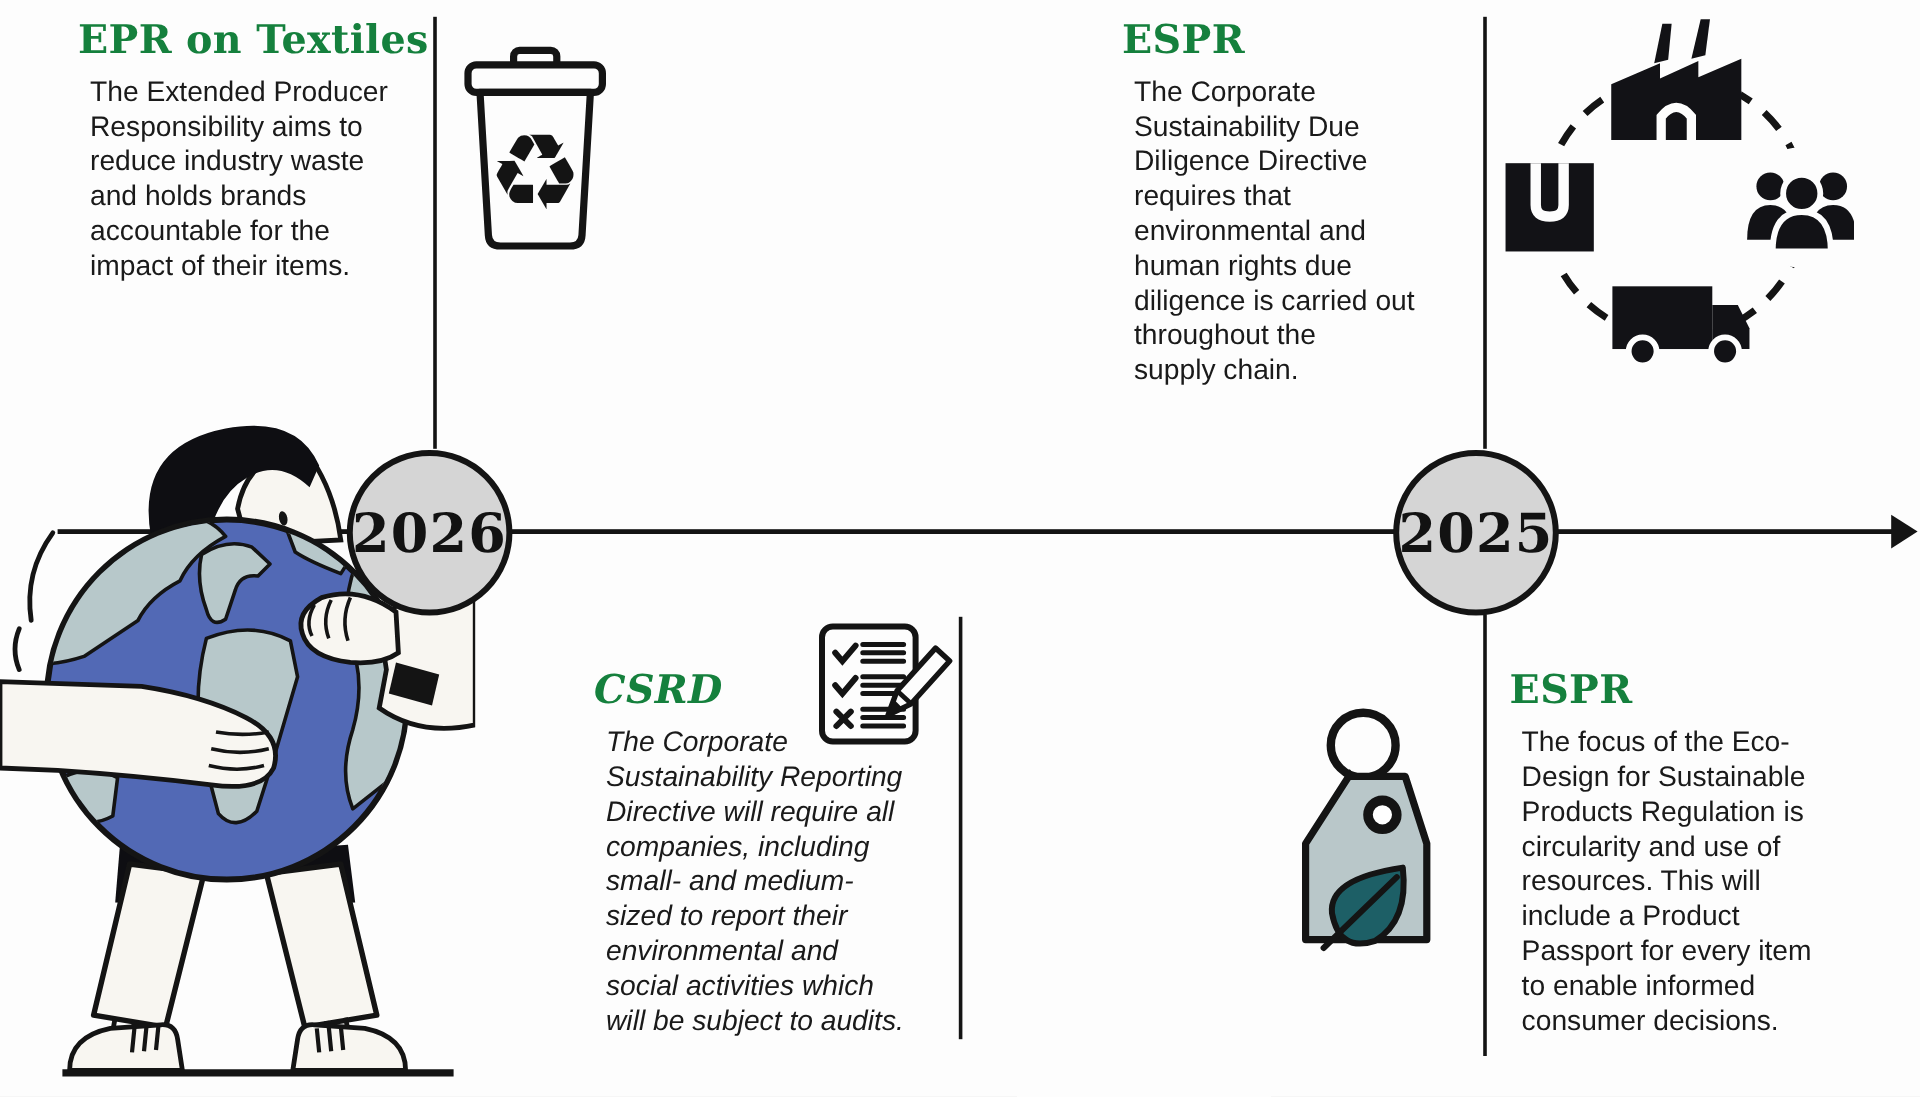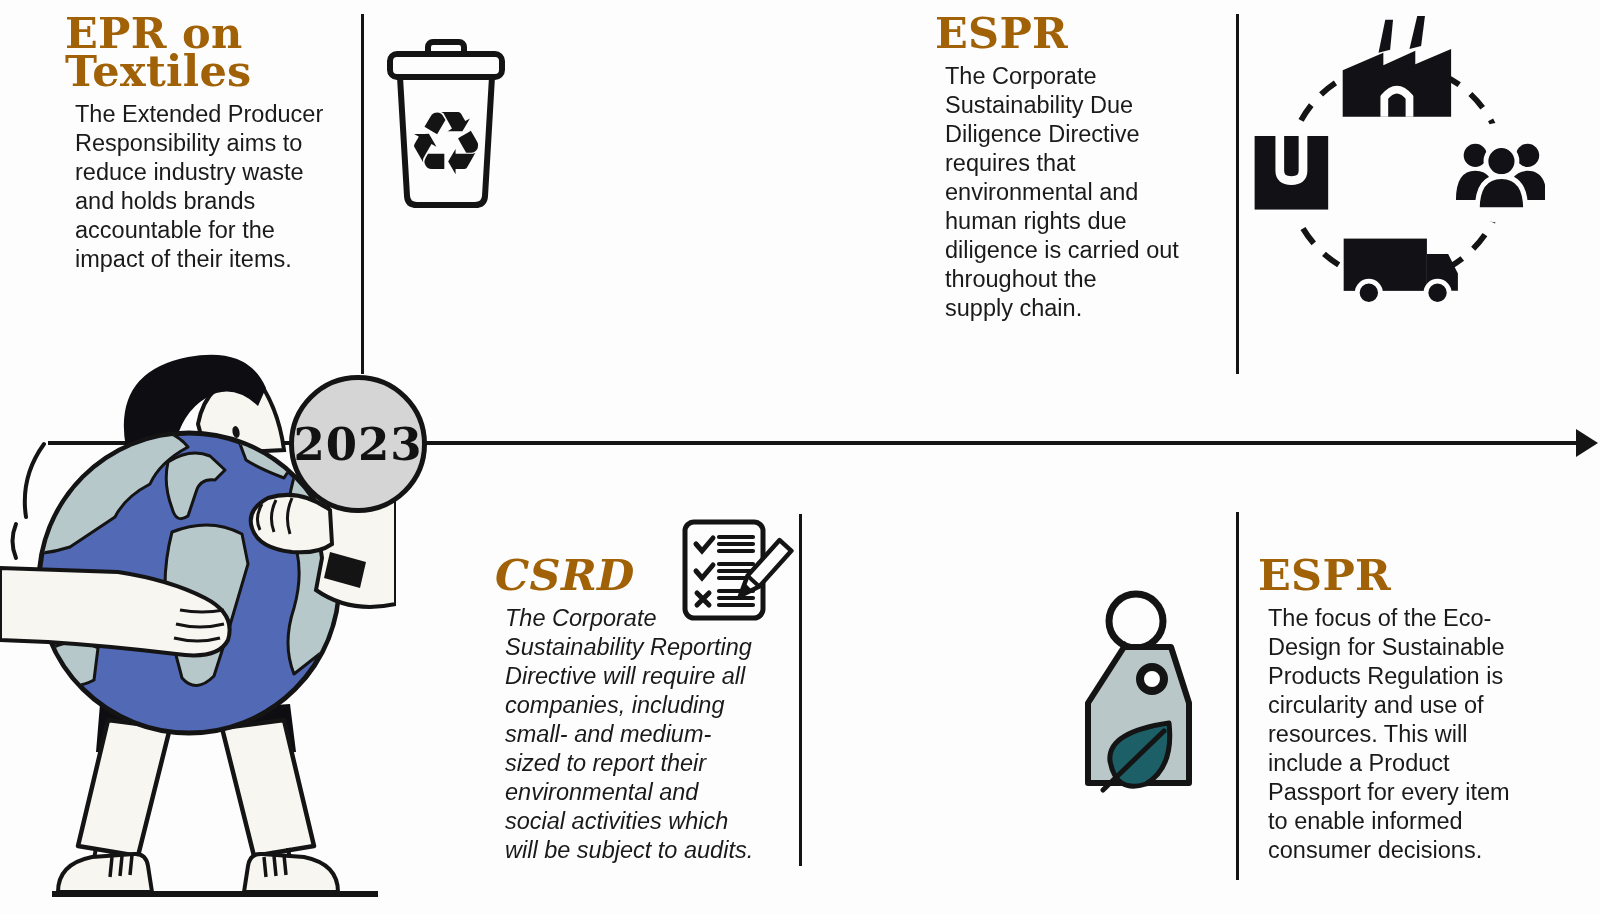--- a/index.html
+++ b/index.html
@@ -24,21 +24,21 @@
     font-family:"DejaVu Serif","Liberation Serif",serif;font-weight:700;font-size:45px;
     letter-spacing:1px;color:#121212;box-sizing:border-box;
   }
   .yc-2023{left:289px;top:375px;}
   .yc-2024{left:731px;top:376px;}
   .yc-2025{left:1161px;top:375px;}
   
   .event{position:absolute;z-index:2;}
   .event-title{
     font-family:"DejaVu Serif","Liberation Serif",serif;font-weight:700;
-    font-size:43px;line-height:38px;color:#a16207;letter-spacing:.3px;margin:0 0 4px 0;
+    font-size:33px;line-height:38px;color:#15803d;letter-spacing:.3px;margin:0 0 4px 0;
   }
   .event-body{
     font-size:23.5px;line-height:29px;color:#1a1a1a;white-space:pre-line;margin:10px;
   }
   .ev-epr{left:65px;top:14px;width:320px;}
   .ev-csddd{left:935px;top:14px;width:290px;}
   .ev-csrd{left:495px;top:556px;width:300px;font-style:italic;}
   .ev-espr{left:1258px;top:556px;width:290px;}
   
   .icon{position:absolute;z-index:2;}
@@ -54,21 +54,24 @@
 <div class="canvas">
 
   <div class="axis"></div>
   <div class="axis-arrow"></div>
   <div class="vline vl-1"></div>
   <div class="vline vl-2"></div>
   <div class="vline vl-3"></div>
   <div class="vline vl-4"></div>
 
   <div class="year-circle yc-2023">
-    <span>2023</span>
+    <span>2026</span>
+  </div>
+  <div class="year-circle yc-2025">
+    <span>2025</span>
   </div>
 
   <div class="event ev-epr">
     <h2 class="event-title">EPR on Textiles</h2>
     <p class="event-body">The Extended Producer
 Responsibility aims to
 reduce industry waste
 and holds brands
 accountable for the
 impact of their items.</p>

